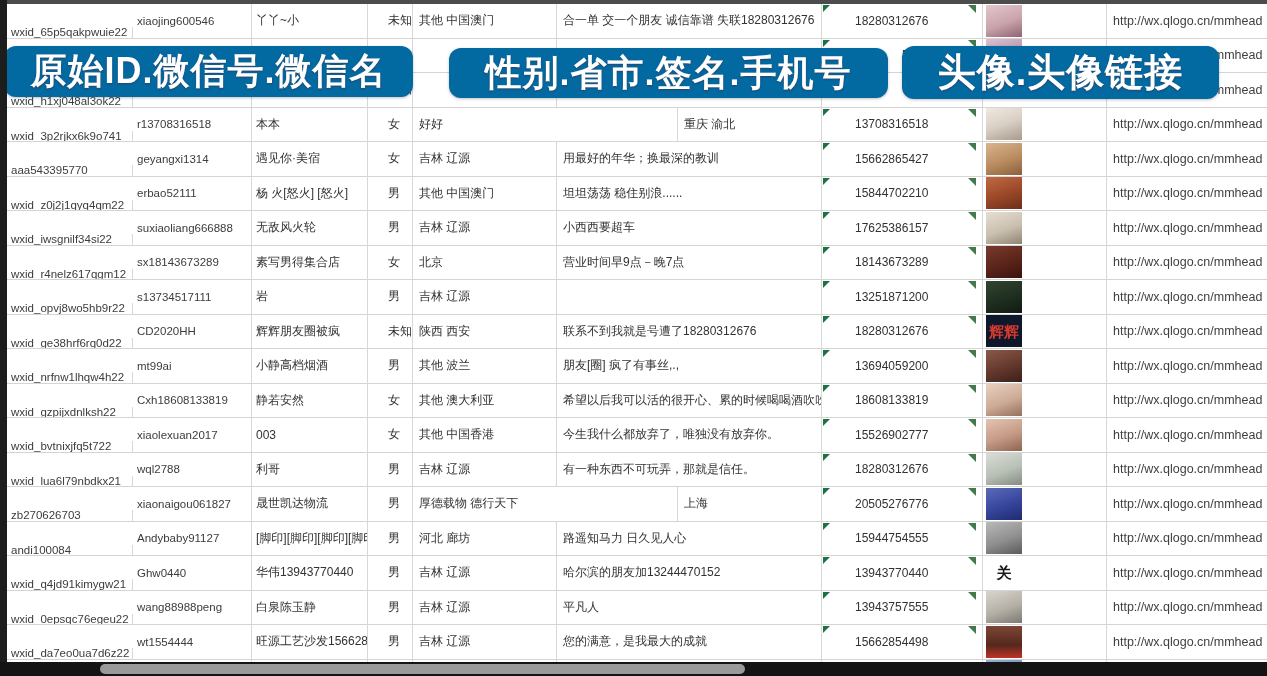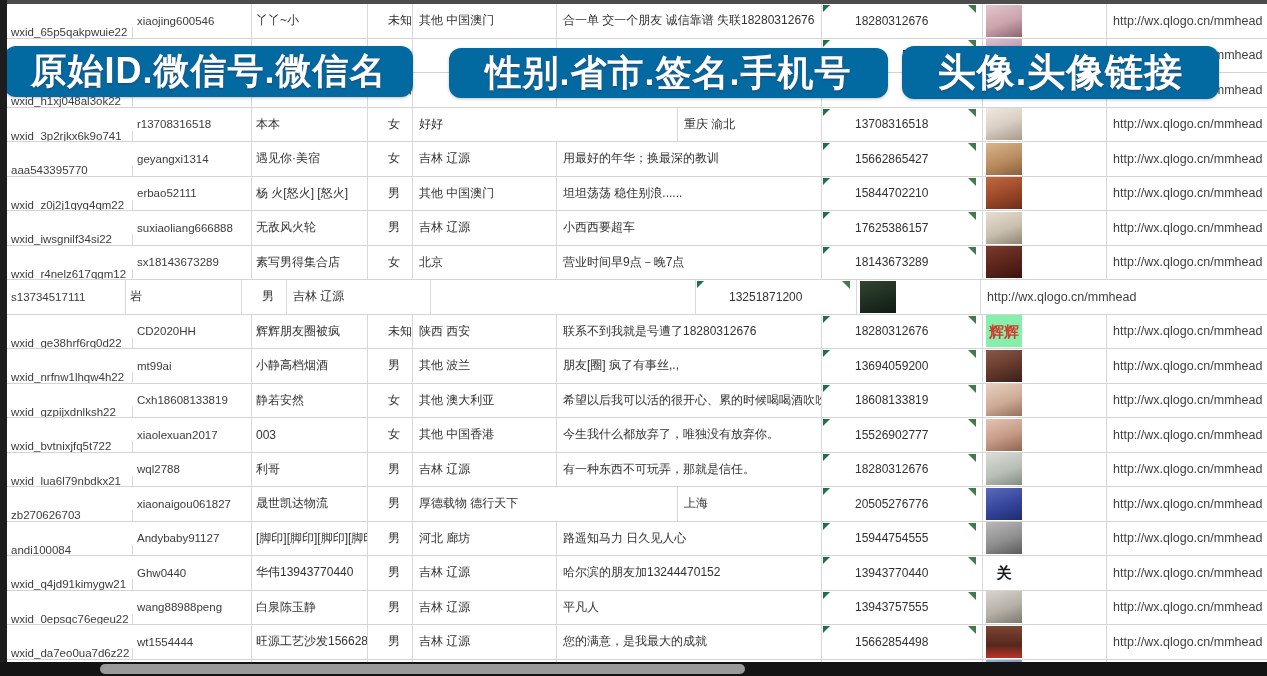--- a/index.html
+++ b/index.html
@@ -279,20 +279,23 @@
           <i class="tri triR"></i>
         </div>
     <div class="cell cH">
           <div class="avatar" style="background: linear-gradient(160deg, rgb(122, 58, 44) 0%, rgb(90, 36, 26) 55%, rgb(58, 19, 13) 100%);"></div>
         </div>
     <div class="cell cI">
           <span class="t url">http://wx.qlogo.cn/mmhead</span>
         </div>
   </div>
       <div class="row">
+    <div class="cell cA">
+          <span class="t">wxid_opvj8wo5hb9r22</span>
+        </div>
     <div class="cell cB">
           <span class="t">s13734517111</span>
         </div>
     <div class="cell cC">
           <span class="t">岩</span>
         </div>
     <div class="cell cD">
           <span class="t">男</span>
         </div>
     <div class="cell cE">
@@ -331,21 +334,21 @@
         </div>
     <div class="cell cF">
           <span class="t">联系不到我就是号遭了18280312676</span>
         </div>
     <div class="cell cG">
           <span class="t">18280312676</span>
           <i class="tri triL"></i>
           <i class="tri triR"></i>
         </div>
     <div class="cell cH">
-          <div class="avatar" style="background: #86efac; color: rgb(212, 58, 46);">辉辉</div>
+          <div class="avatar" style="background: #0f172a; color: rgb(212, 58, 46);">辉辉</div>
         </div>
     <div class="cell cI">
           <span class="t url">http://wx.qlogo.cn/mmhead</span>
         </div>
   </div>
       <div class="row">
     <div class="cell cA">
           <span class="t">wxid_nrfnw1lhqw4h22</span>
         </div>
     <div class="cell cB">

